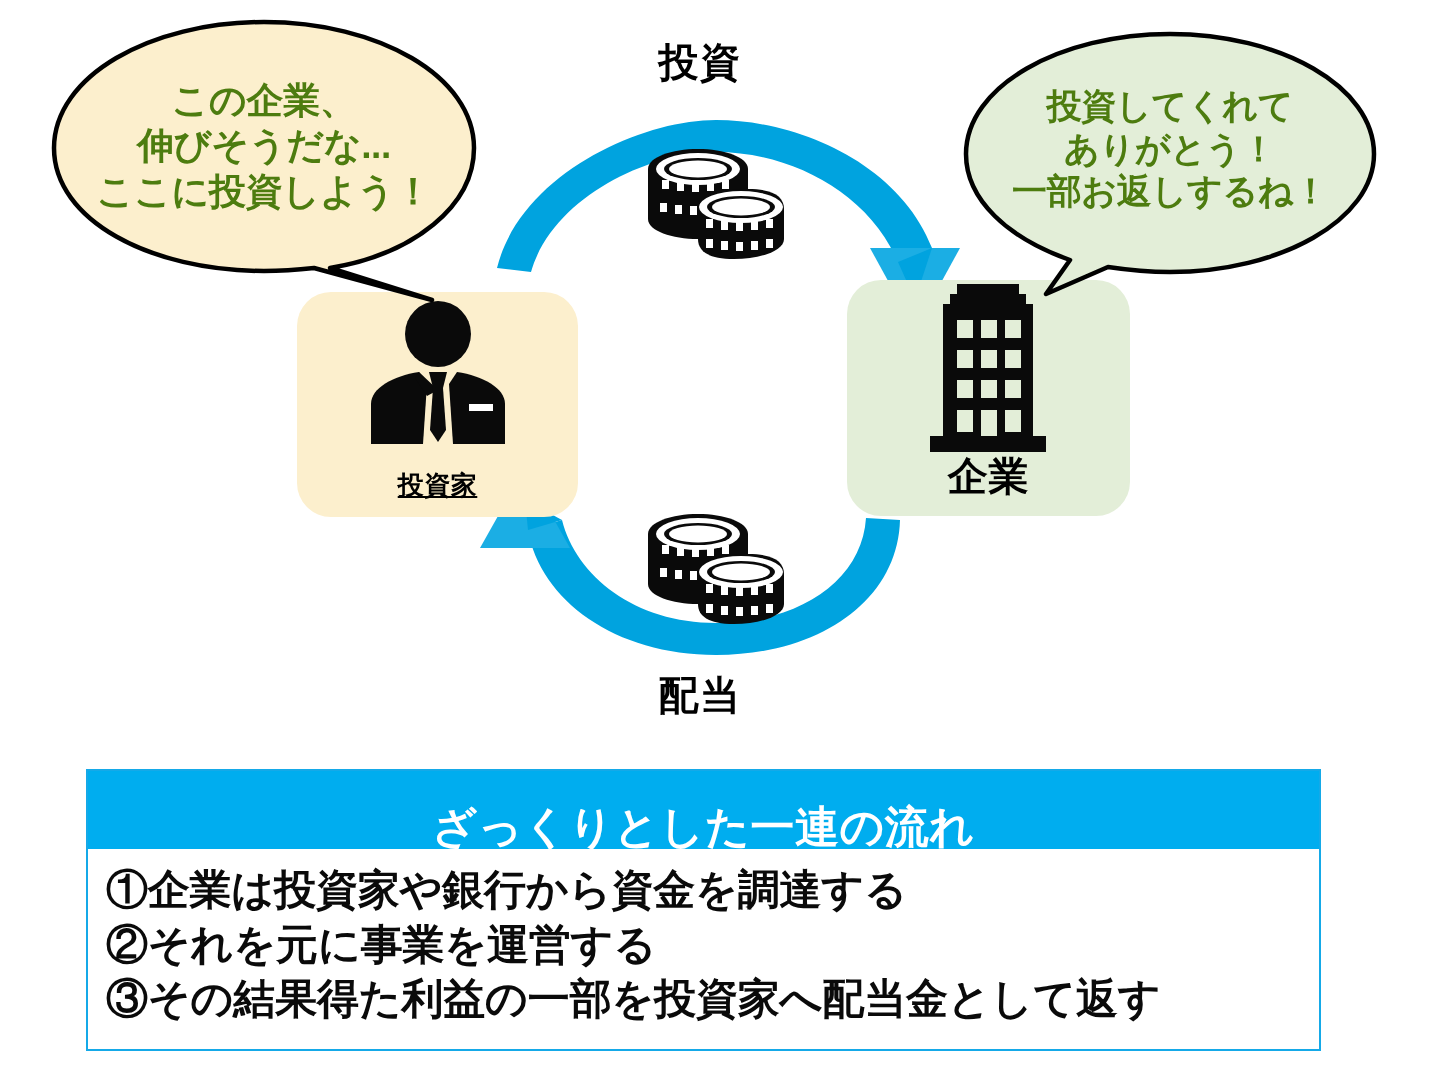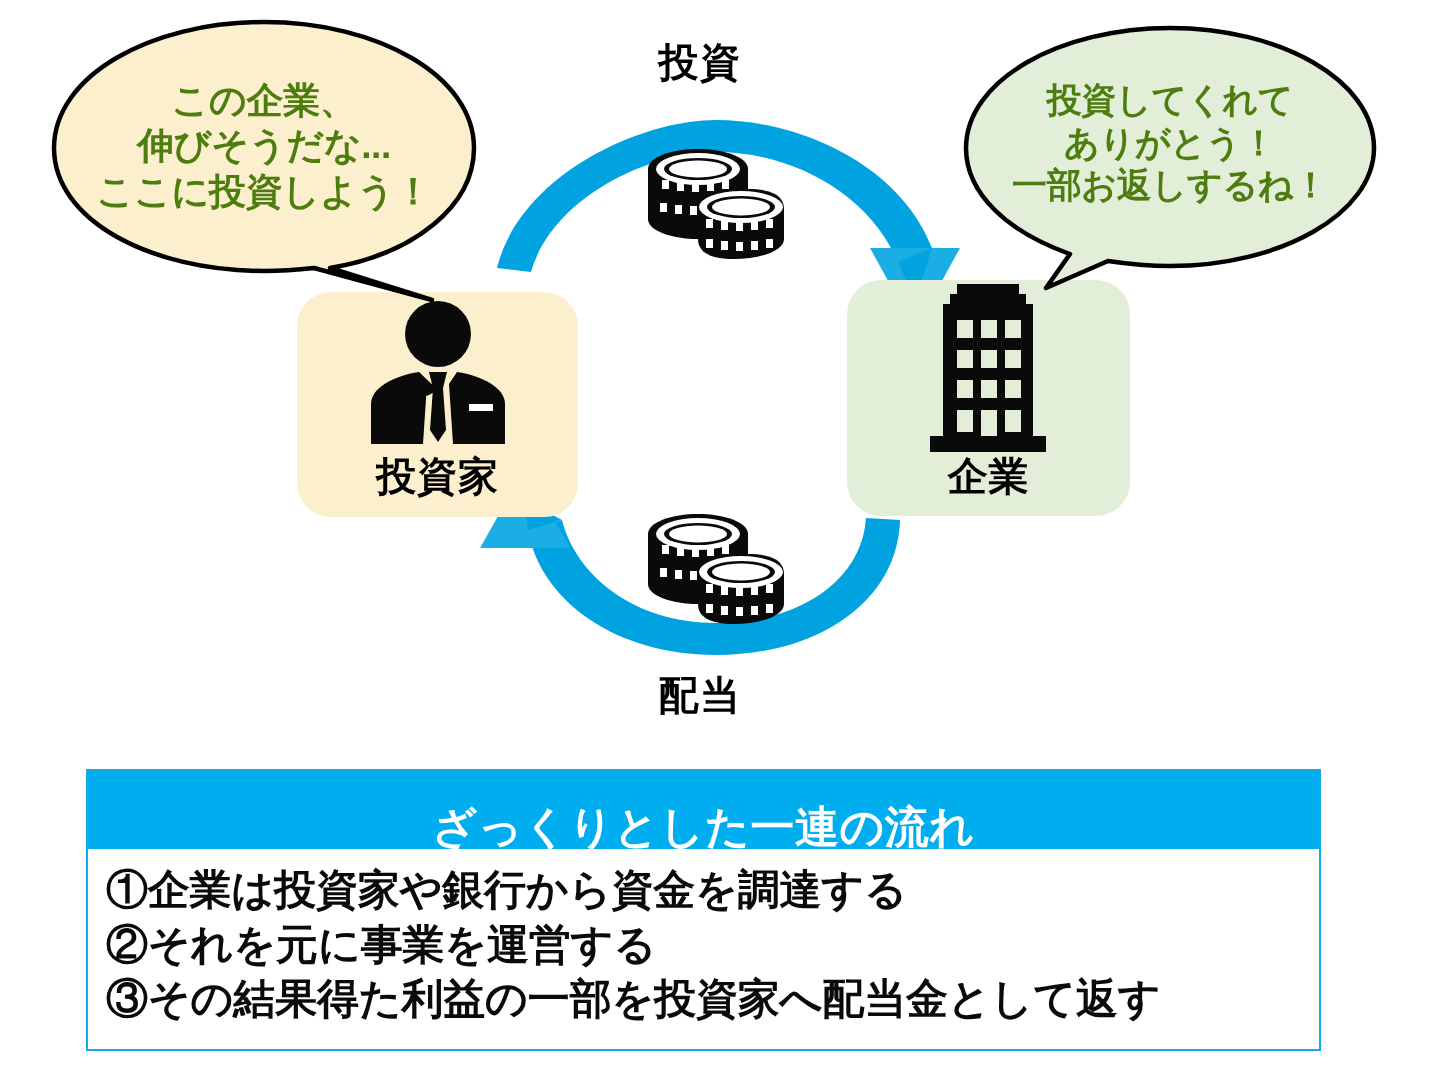--- a/index.html
+++ b/index.html
@@ -36,21 +36,21 @@
     width: 283px; height: 236px;
     background: #E3EED8;
   }
   .entity-label {
     font-weight: bold;
     color: #000000;
     letter-spacing: 0.02em;
     text-align: center;
     line-height: 1;
   }
-  #investor-box .entity-label { font-size: 40px; margin-top: 0; }
+  #investor-box .entity-label { font-size: 26px; margin-top: 16px; text-decoration: underline; }
   #company-box .entity-label  { font-size: 40px; }
 
   .entity-icon { display: block; }
 
   
   .bubble {
     position: absolute;
     display: flex;
     align-items: center;
     justify-content: center;
@@ -58,21 +58,21 @@
   .bubble .bubble-text {
     position: relative;
     z-index: 3;
     text-align: center;
     font-weight: bold;
     color: #4d7c0f;
     line-height: 1.22;
     white-space: pre-line;
   }
   #bubble-left  { left: 24px;  top: 10px;  width: 480px; height: 290px; }
-  #bubble-right { left: 950px; top: 18px;  width: 440px; height: 270px; }
+  #bubble-right { left: 950px; top: 24px;  width: 440px; height: 270px; }
   #bubble-left .bubble-text  { font-size: 37px; letter-spacing: -0.01em; padding-bottom: 18px;}
   #bubble-right .bubble-text { font-size: 35px; letter-spacing: -0.01em; padding-bottom: 20px;}
   .bubble svg { position: absolute; left: 0; top: 0; z-index: 1; overflow: visible; }
 
   
   .flow-label {
     position: absolute;
     font-weight: bold;
     font-size: 40px;
     color: #000000;

